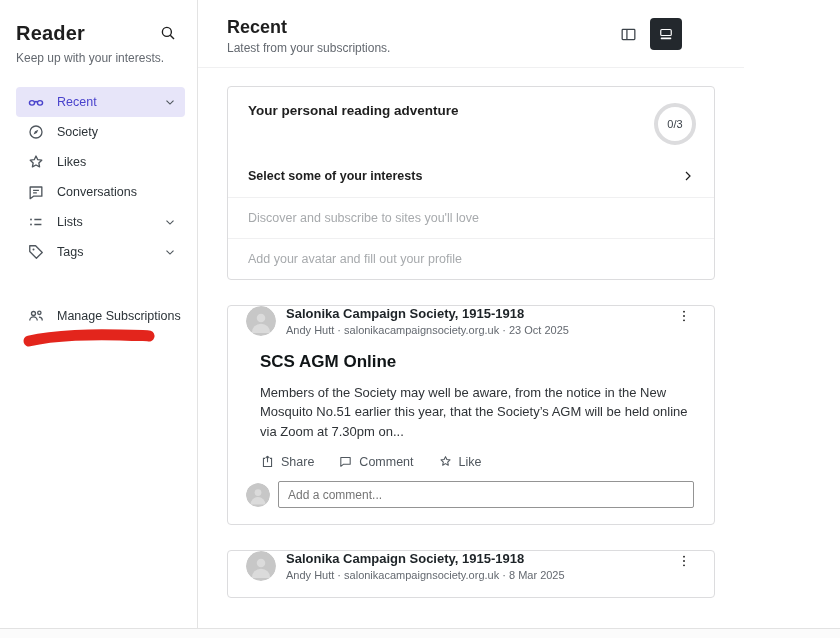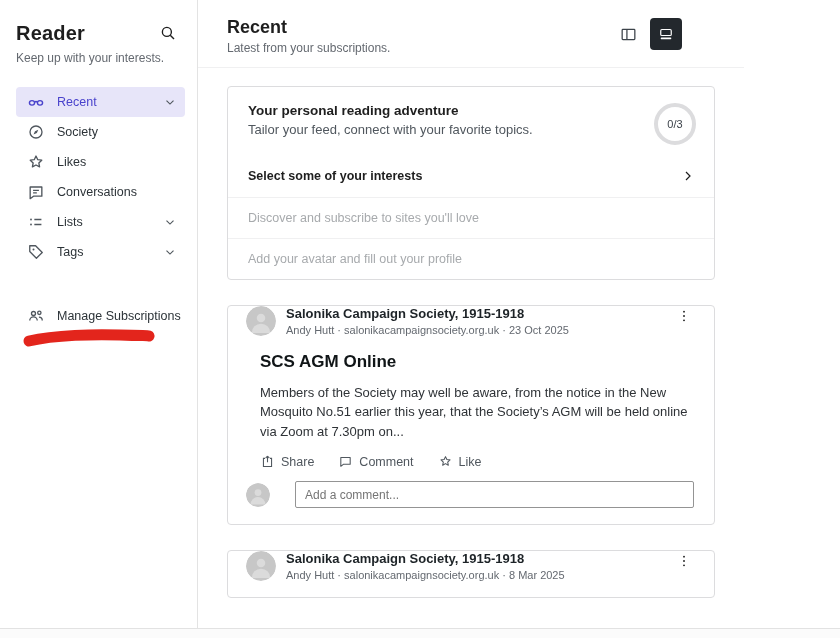--- a/index.html
+++ b/index.html
@@ -57,21 +57,21 @@
   .site-name { font-size:13px; font-weight:700; color:#1d2327; }
   .site-meta { margin-top:3px; font-size:11px; color:#646970; }
   .kebab { background:none; border:none; cursor:pointer; padding:0 2px; align-self:flex-start; margin-top:2px; }
   .post-title { margin:15px 0 0 14px; font-size:17px; font-weight:700; color:#101517; line-height:1.35; }
   .post-excerpt { margin:9px 0 0 14px; font-size:13px; color:#2f3337; line-height:1.5; }
   .post-actions { margin:13px 0 0 14px; display:flex; align-items:center; gap:24px; }
   .action { display:flex; align-items:center; gap:6px; background:none; border:none; cursor:pointer;
     font-size:12.5px; color:#50575e; font-family:inherit; }
   .comment-row { margin:12px 0 0 0; display:flex; align-items:center; gap:8px; }
   .comment-input { flex:1; height:27px; border:1px solid #949494; border-radius:2px; padding:0 9px;
-    font-size:12px; font-family:inherit; color:#1e1e1e;margin-left:17px; }
+    font-size:12px; font-family:inherit; color:#1e1e1e; }
   .comment-input::placeholder { color:#757575; }
 
   .window-bottom { position:absolute; left:0; top:628px; width:840px; height:10px;
     background:#fbfbfb; border-top:1px solid #e2e2e2; }
 </style>
 </head>
 <body>
 
 <div class="app">
 
@@ -209,21 +209,20 @@
         </button>
       </div>
     </div>
 
     <div class="content">
 
       <section class="card">
         <div class="ob-head">
           <div>
             <div class="ob-title">Your personal reading adventure</div>
-            <div class="ob-sub">Tailor your feed, connect with your favorite topics.</div>
           </div>
           <div class="ring">
             <span>0/3</span>
           </div>
         </div>
         <div class="ob-task">
           <span class="t-label">Select some of your interests</span>
           <span class="icon">
             <svg width="16" height="16" viewBox="0 0 24 24" fill="none" stroke="#1e1e1e" stroke-width="1.8">
                 <path d="M9 6l6 6-6 6"></path>

